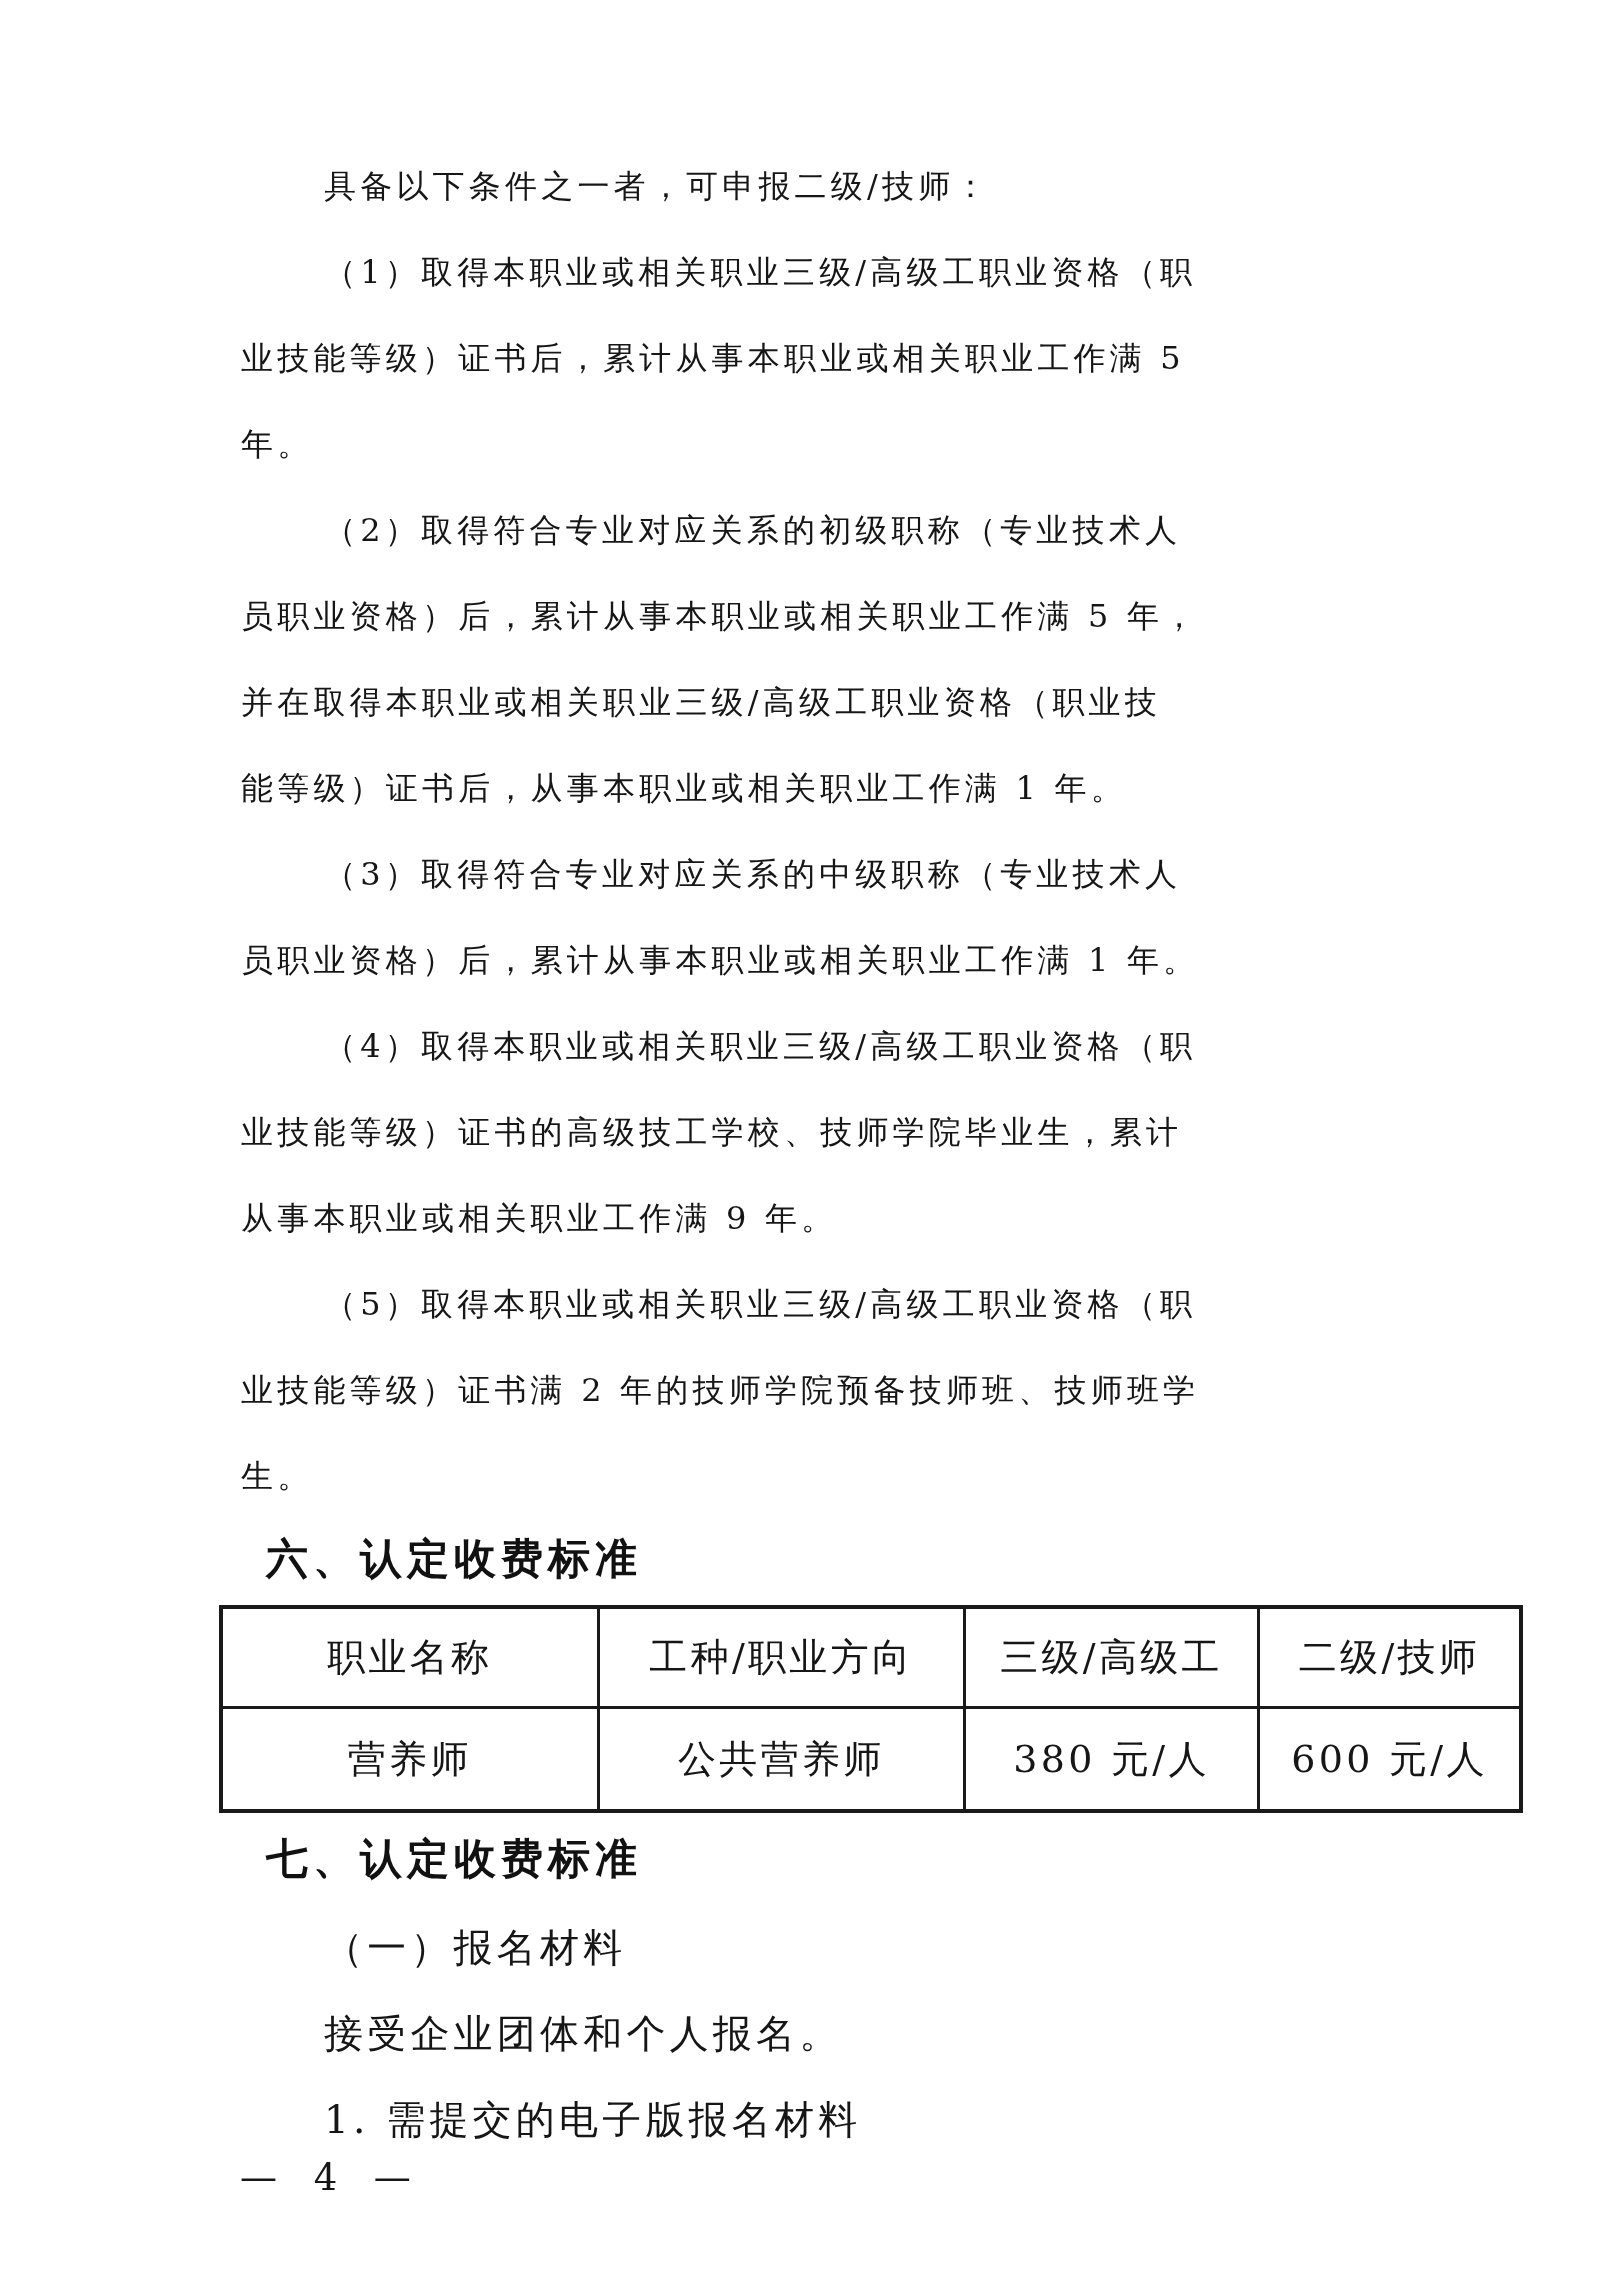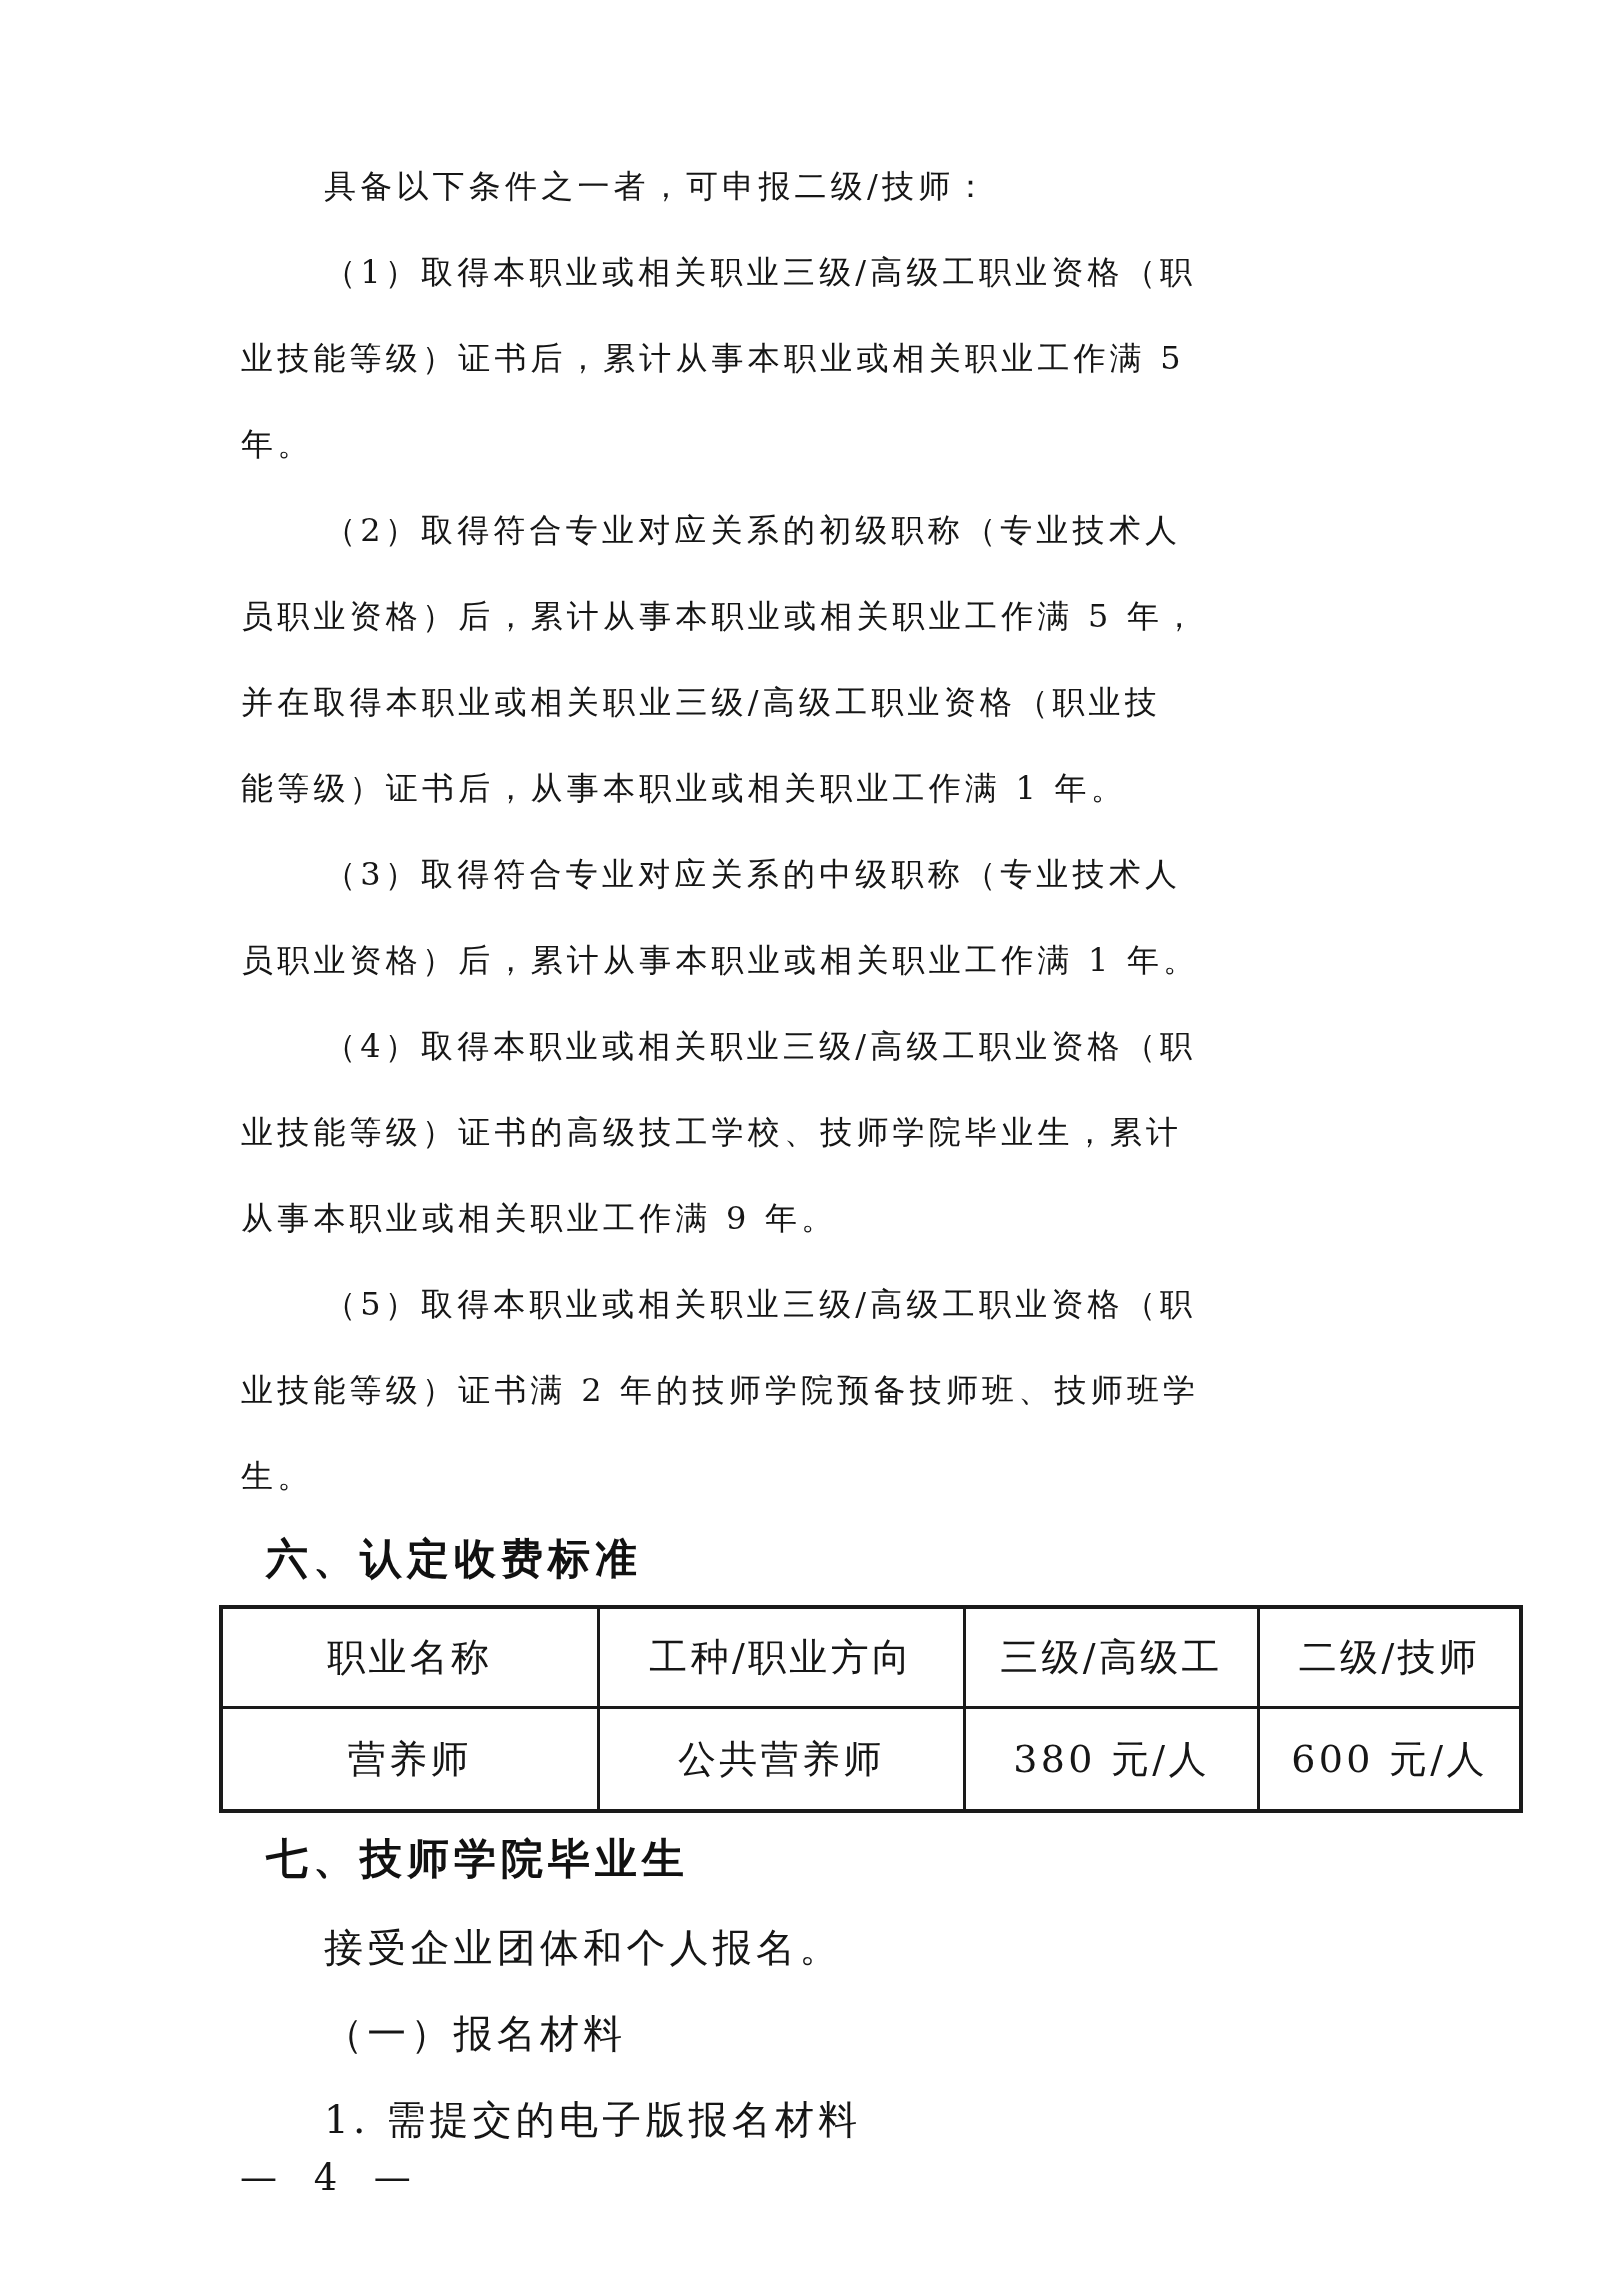--- a/index.html
+++ b/index.html
@@ -142,24 +142,24 @@
     </tr>
     <tr class="val">
       <td>营养师</td>
       <td>公共营养师</td>
       <td>380 元/人</td>
       <td>600 元/人</td>
     </tr>
   </tbody>
     </table>
 
-  <div class="sec-heading signup">七、技师学院毕业生</div>
+  <div class="sec-heading signup">七、认定收费标准</div>
 
   <div class="signup-text" id="signup-lines">
+      <div class="line indent">（一）报名材料</div>
       <div class="line indent">接受企业团体和个人报名。</div>
-      <div class="line indent">（一）报名材料</div>
       <div class="line indent">1. 需提交的电子版报名材料</div>
     </div>
 
   <div class="page-number">— 4 —</div>
 
 </div>
 
 
 </body></html>

